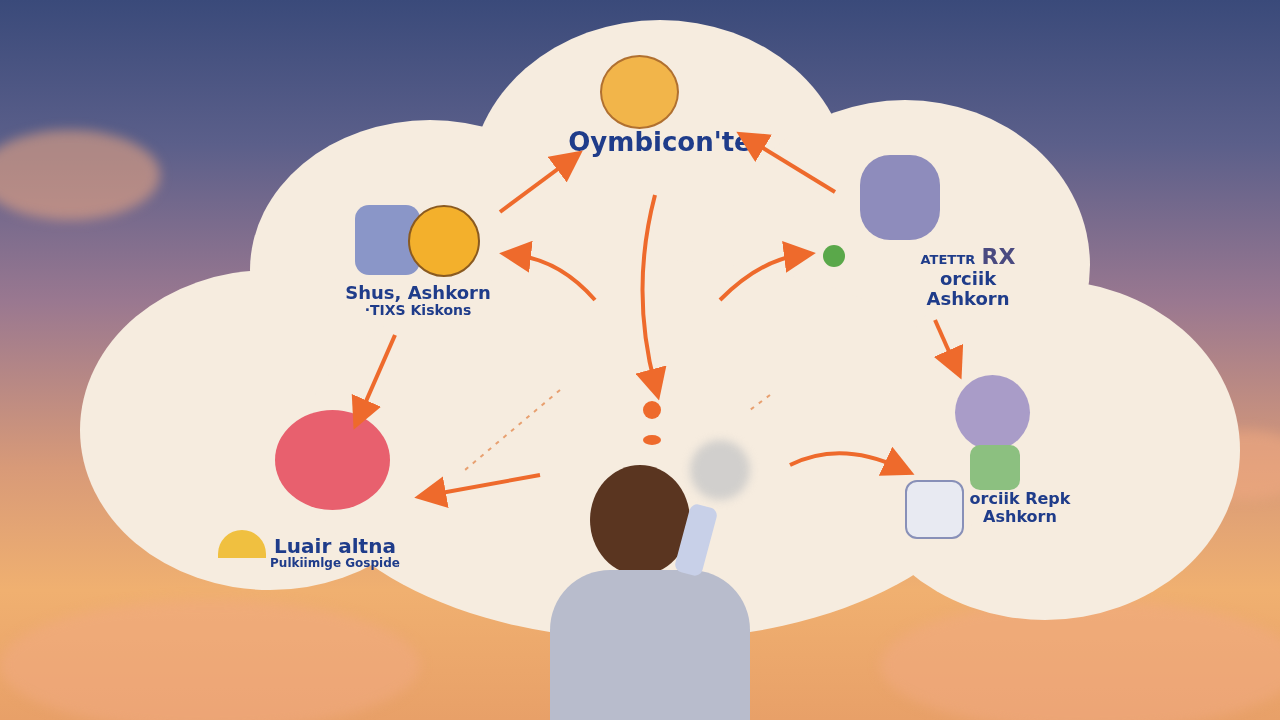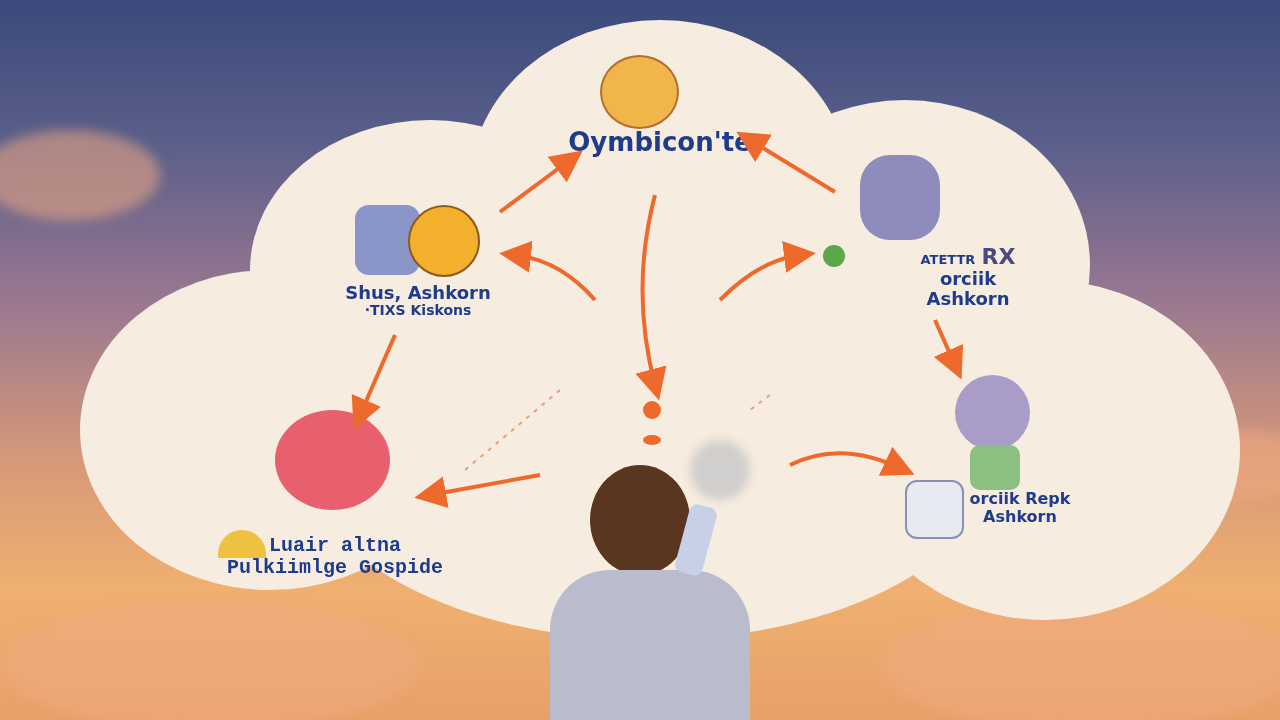--- a/index.html
+++ b/index.html
@@ -46,23 +46,23 @@
 </div>
 <div class="label" style="left:318px;top:283px;width:200px;font-size:18px;">
   <div>Shus, Ashkorn</div>
     <div style="font-size:14px">·TIXS Kiskons</div>
 </div>
 <div class="label" style="left:898px;top:245px;width:140px;font-size:18px;">
   <div><span style="font-size:13px">ATETTR</span> <span style="font-size:22px;color:#4a4a80">RX</span></div>
   <div>orciik</div>
     <div>Ashkorn</div>
 </div>
-<div class="label" style="left:220px;top:535px;width:230px;font-size:20px;font-family:Liberation Mono, monospace;">
+<div class="label" style="left:220px;top:535px;width:230px;font-size:20px;">
   <div>Luair altna</div>
-    <div style="font-size:20px">Pulkiimlge Gospide</div>
+    <div style="font-size:12px">Pulkiimlge Gospide</div>
 </div>
 <div class="label" style="left:955px;top:490px;width:130px;font-size:16px;">
   <div>orciik Repk</div>
     <div>Ashkorn</div>
 </div>
 
 <svg style="position:absolute;left:0;top:0;" width="1280" height="720">
   <defs>
       <marker id="ah" markerWidth="8" markerHeight="8" refX="4" refY="4" orient="auto">
         <path d="M0,0 L8,4 L0,8 z" fill="#ee6a2c"></path>

